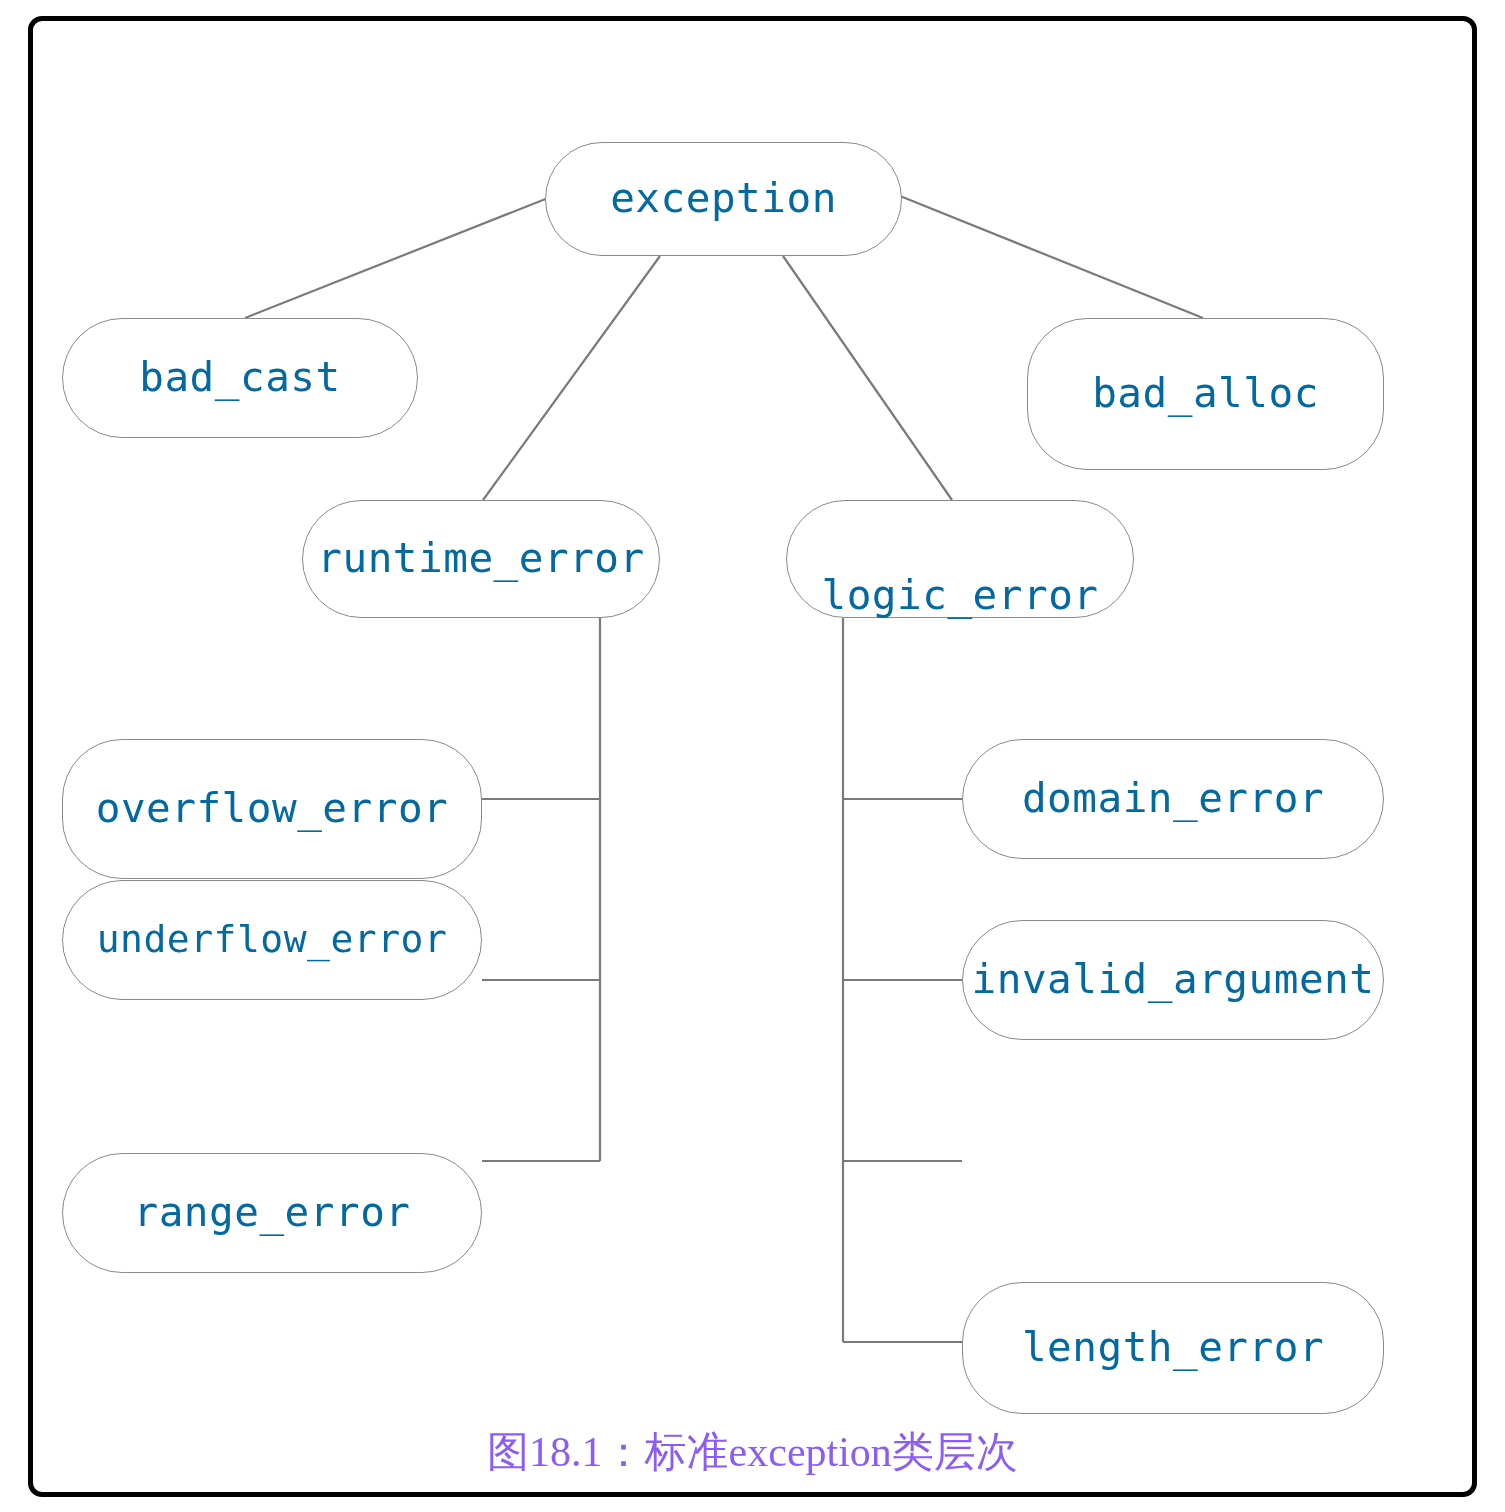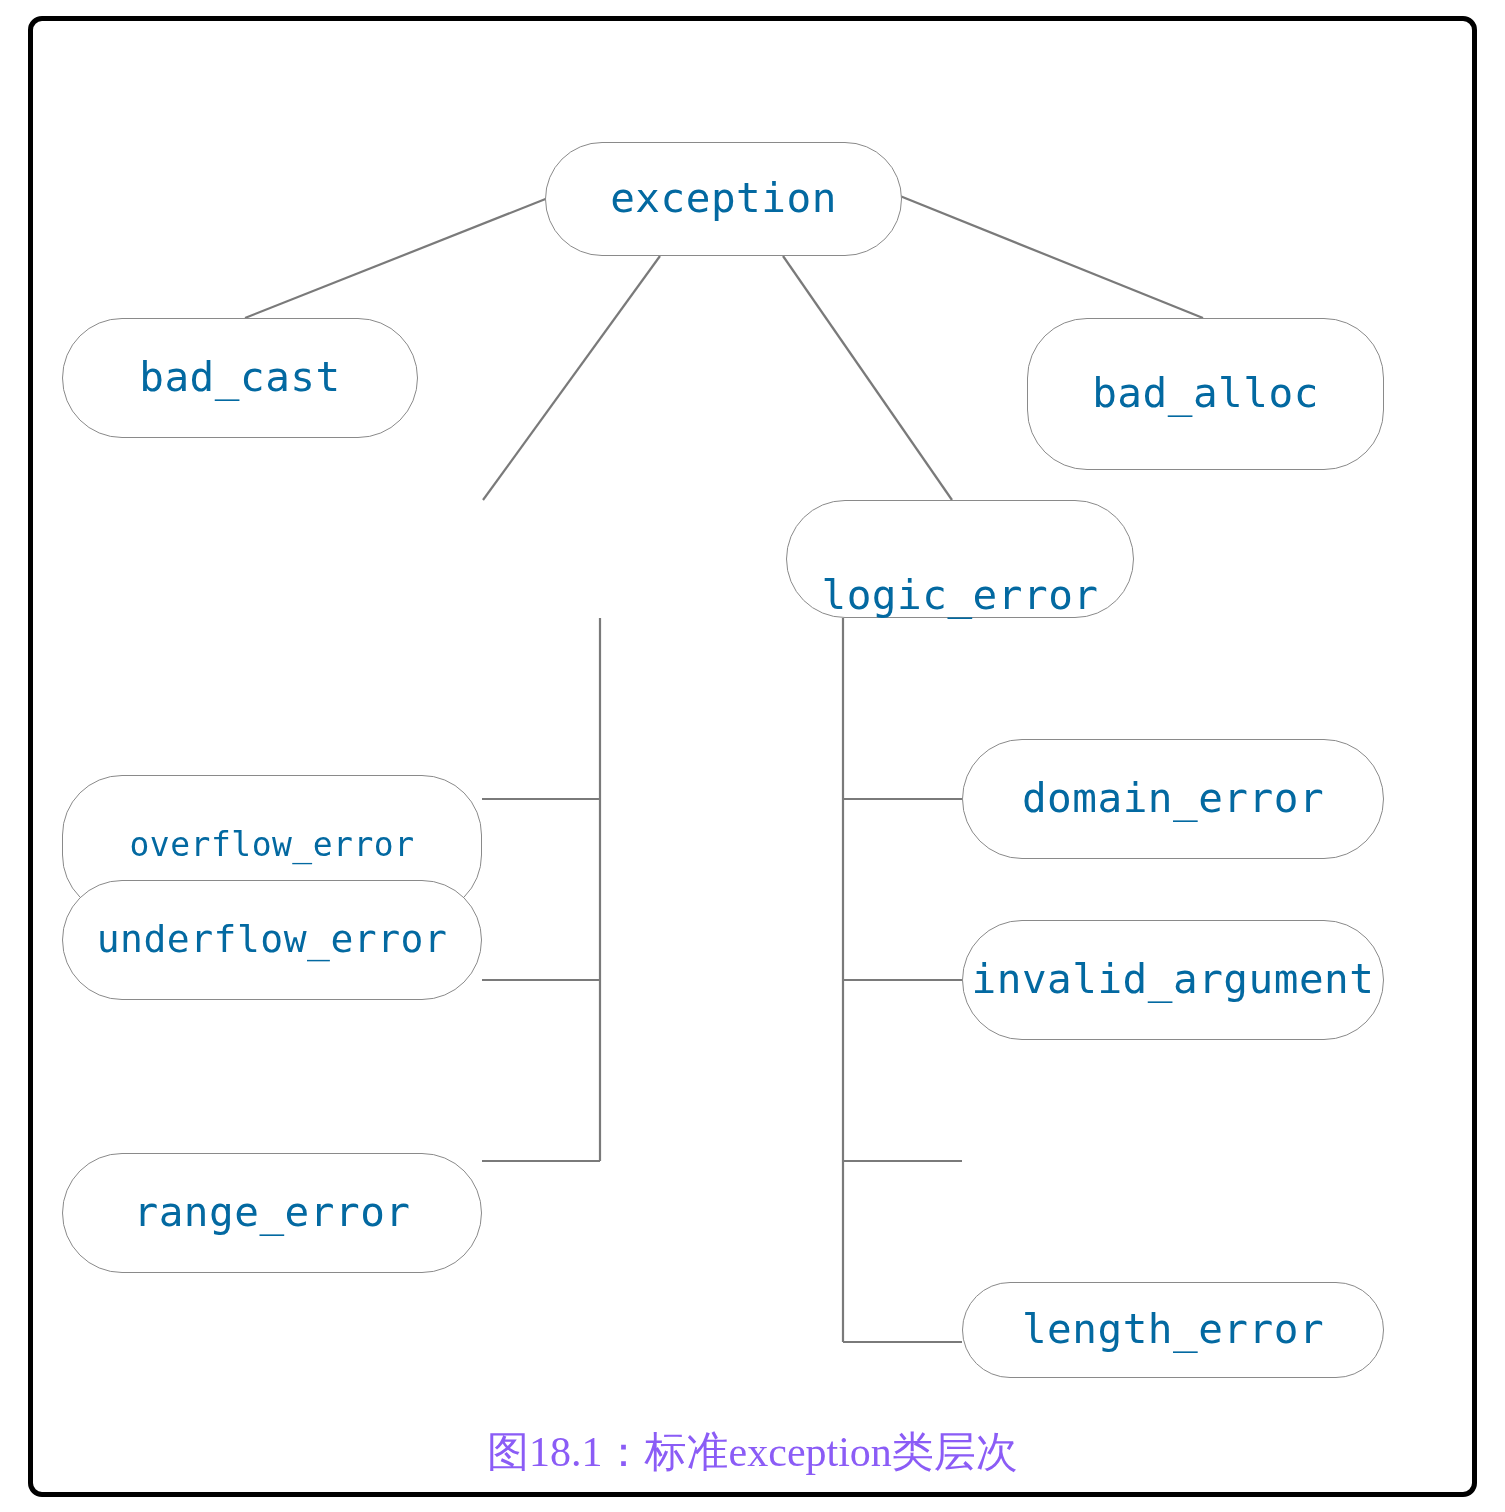--- a/index.html
+++ b/index.html
@@ -111,45 +111,48 @@
   </div>
 
   <div class="node" style="left:62px; top:318px; width:356px; height:120px; border-radius:60px; font-size:41px;">
     <span class="label">bad_cast</span>
   </div>
 
   <div class="node" style="left:1027px; top:318px; width:357px; height:152px; border-radius:60px; font-size:41px;">
     <span class="label">bad_alloc</span>
   </div>
 
+  <div class="node" style="left:302px; top:500px; width:358px; height:118px; border-radius:59px; font-size:41px;">
+    <span class="label">runtime_error</span>
+  </div>
 
   <div class="node" style="left:786px; top:500px; width:348px; height:118px; border-radius:59px; font-size:41px;align-items:flex-end;">
     <span class="label">logic_error</span>
   </div>
 
-  <div class="node" style="left:62px; top:739px; width:420px; height:140px; border-radius:60px; font-size:33px;margin-top:36px;">
+  <div class="node" style="left:62px; top:739px; width:420px; height:140px; border-radius:60px; font-size:41px;">
     <span class="label">overflow_error</span>
   </div>
 
   <div class="node" style="left:62px; top:880px; width:420px; height:120px; border-radius:60px; font-size:38px;">
     <span class="label">underflow_error</span>
   </div>
 
   <div class="node" style="left:62px; top:1153px; width:420px; height:120px; border-radius:60px; font-size:41px;">
     <span class="label">range_error</span>
   </div>
 
   <div class="node" style="left:962px; top:739px; width:422px; height:120px; border-radius:60px; font-size:41px;">
     <span class="label">domain_error</span>
   </div>
 
   <div class="node" style="left:962px; top:920px; width:422px; height:120px; border-radius:60px; font-size:41px;">
     <span class="label">invalid_argument</span>
   </div>
 
 
-  <div class="node" style="left:962px; top:1282px; width:422px; height:96px; border-radius:60px; font-size:41px;align-items:center;">
+  <div class="node" style="left:962px; top:1282px; width:422px; height:132px; border-radius:60px; font-size:41px;align-items:center;">
     <span class="label">length_error</span>
   </div>
 
   <div id="caption">图18.1：标准exception类层次</div>
 
 </div>
 
 </body></html>

